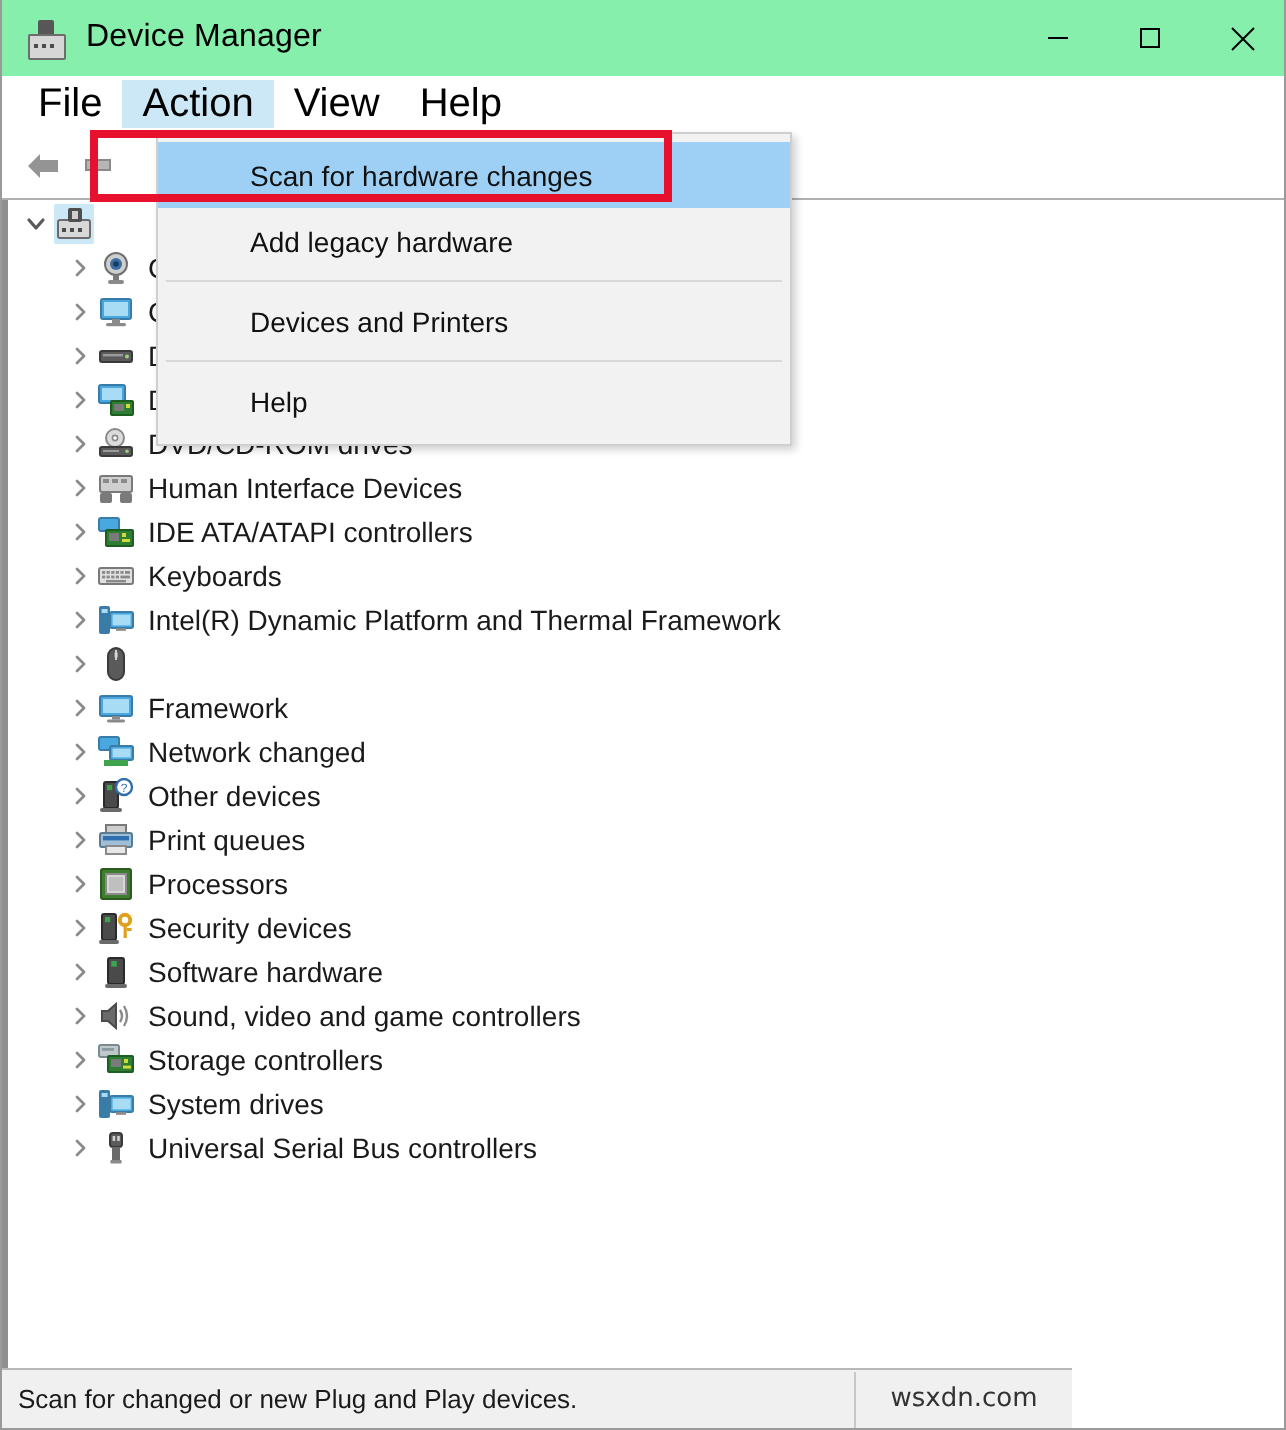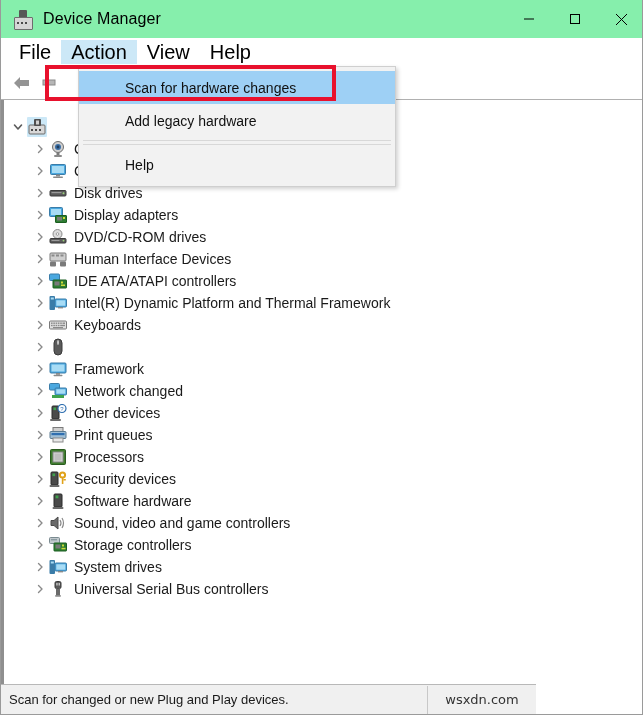--- a/index.html
+++ b/index.html
@@ -132,21 +132,21 @@
   .treepanel {
     position: absolute;
     left: 0; top: 100px;
     width: 643px;
     height: 584px;
     background: #ffffff;
     overflow: hidden;
   }
   .tree-inner {
     position: absolute;
-    left: 0; top: 16px;
+    left: 0; top: 1px;
     width: 643px;
   }
   .tree-row {
     display: flex;
     align-items: center;
     height: 22px;
     padding-left: 8px;
     box-sizing: border-box;
     white-space: nowrap;
   }
@@ -465,38 +465,20 @@
         <div class="node-icon">
           <svg width="18" height="18" viewBox="0 0 18 18">
             <rect x="0.5" y="2" width="10" height="6.5" rx="1" fill="#4aa8e0" stroke="#3a7ca8" stroke-width="1"></rect>
             <rect x="4" y="8" width="13.5" height="8" rx="0.5" fill="#2e7d32" stroke="#1b5e20" stroke-width="1"></rect>
             <rect x="5.5" y="9.5" width="5" height="4" fill="#7a7a7a"></rect>
             <rect x="12" y="9.5" width="2" height="2" fill="#cddc39"></rect>
             <rect x="12" y="12.5" width="4" height="1.5" fill="#cddc39"></rect>
           </svg>
         </div>
         <div class="node-label">IDE ATA/ATAPI controllers</div>
-      </div>
-
-      <div class="tree-row child">
-        <div class="twisty">
-          <svg width="10" height="10" viewBox="0 0 10 10">
-              <path d="M3.5 1.5 L7 5 L3.5 8.5" fill="none" stroke="#8a8a8a" stroke-width="1.4" stroke-linecap="round" stroke-linejoin="round"></path>
-            </svg>
-        </div>
-        <div class="node-icon">
-          <svg width="18" height="18" viewBox="0 0 18 18">
-            <rect x="0.5" y="2" width="5.5" height="14" rx="1" fill="#3a7ca8"></rect>
-            <rect x="1.8" y="3.5" width="3" height="2" fill="#a8dcf5"></rect>
-            <rect x="6" y="5" width="11.5" height="8" rx="1" fill="#4aa8e0" stroke="#3a7ca8" stroke-width="1"></rect>
-            <rect x="7.3" y="6.3" width="9" height="5.4" fill="#a8dcf5"></rect>
-            <rect x="9" y="13" width="5" height="1.4" fill="#8a8a8a"></rect>
-          </svg>
-        </div>
-        <div class="node-label">Intel(R) Dynamic Platform and Thermal Framework</div>
       </div>
 
       <div class="tree-row child">
         <div class="twisty">
           <svg width="10" height="10" viewBox="0 0 10 10">
               <path d="M3.5 1.5 L7 5 L3.5 8.5" fill="none" stroke="#8a8a8a" stroke-width="1.4" stroke-linecap="round" stroke-linejoin="round"></path>
             </svg>
         </div>
         <div class="node-icon">
           <svg width="18" height="18" viewBox="0 0 18 18">
@@ -519,20 +501,38 @@
       </div>
 
       <div class="tree-row child">
         <div class="twisty">
           <svg width="10" height="10" viewBox="0 0 10 10">
               <path d="M3.5 1.5 L7 5 L3.5 8.5" fill="none" stroke="#8a8a8a" stroke-width="1.4" stroke-linecap="round" stroke-linejoin="round"></path>
             </svg>
         </div>
         <div class="node-icon">
           <svg width="18" height="18" viewBox="0 0 18 18">
+            <rect x="0.5" y="2" width="5.5" height="14" rx="1" fill="#3a7ca8"></rect>
+            <rect x="1.8" y="3.5" width="3" height="2" fill="#a8dcf5"></rect>
+            <rect x="6" y="5" width="11.5" height="8" rx="1" fill="#4aa8e0" stroke="#3a7ca8" stroke-width="1"></rect>
+            <rect x="7.3" y="6.3" width="9" height="5.4" fill="#a8dcf5"></rect>
+            <rect x="9" y="13" width="5" height="1.4" fill="#8a8a8a"></rect>
+          </svg>
+        </div>
+        <div class="node-label">Intel(R) Dynamic Platform and Thermal Framework</div>
+      </div>
+
+      <div class="tree-row child">
+        <div class="twisty">
+          <svg width="10" height="10" viewBox="0 0 10 10">
+              <path d="M3.5 1.5 L7 5 L3.5 8.5" fill="none" stroke="#8a8a8a" stroke-width="1.4" stroke-linecap="round" stroke-linejoin="round"></path>
+            </svg>
+        </div>
+        <div class="node-icon">
+          <svg width="18" height="18" viewBox="0 0 18 18">
             <rect x="5" y="1" width="8" height="16" rx="4" fill="#5a5a5a" stroke="#3a3a3a" stroke-width="1"></rect>
             <line x1="9" y1="2" x2="9" y2="7" stroke="#cfcfcf" stroke-width="1"></line>
             <rect x="8.3" y="3" width="1.5" height="3" rx="0.7" fill="#d8d8d8"></rect>
           </svg>
         </div>
       </div>
 
       <div class="tree-row child">
         <div class="twisty">
           <svg width="10" height="10" viewBox="0 0 10 10">
@@ -724,20 +724,21 @@
         <div class="node-label">Universal Serial Bus controllers</div>
       </div>
 
     </div>
   </div>
 
   <div class="dropdown">
     <div class="dd-item highlighted">Scan for hardware changes</div>
     <div class="dd-item">Add legacy hardware</div>
     <div class="dd-sep"></div>
+    <div class="dd-item">Devices and Printers</div>
     <div class="dd-sep"></div>
     <div class="dd-item">Help</div>
   </div>
   <div class="dd-highlight-box"></div>
 
   <div class="statusbar">
     <div class="status-text">Scan for changed or new Plug and Play devices.</div>
     <div class="status-divider"></div>
     <div class="status-watermark">wsxdn.com</div>
   </div>

